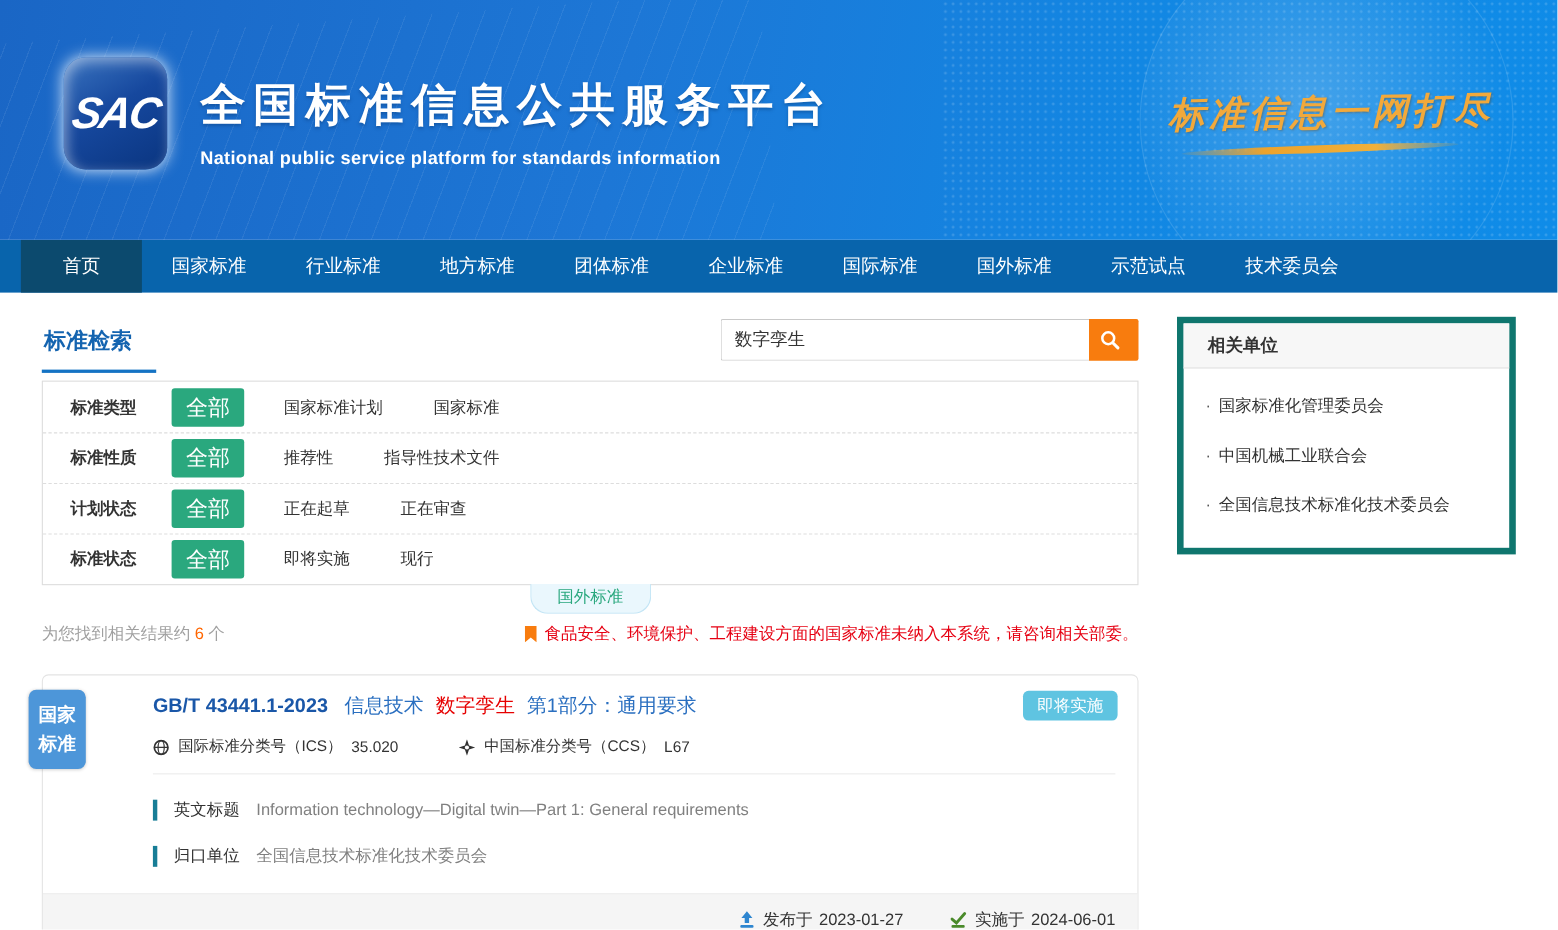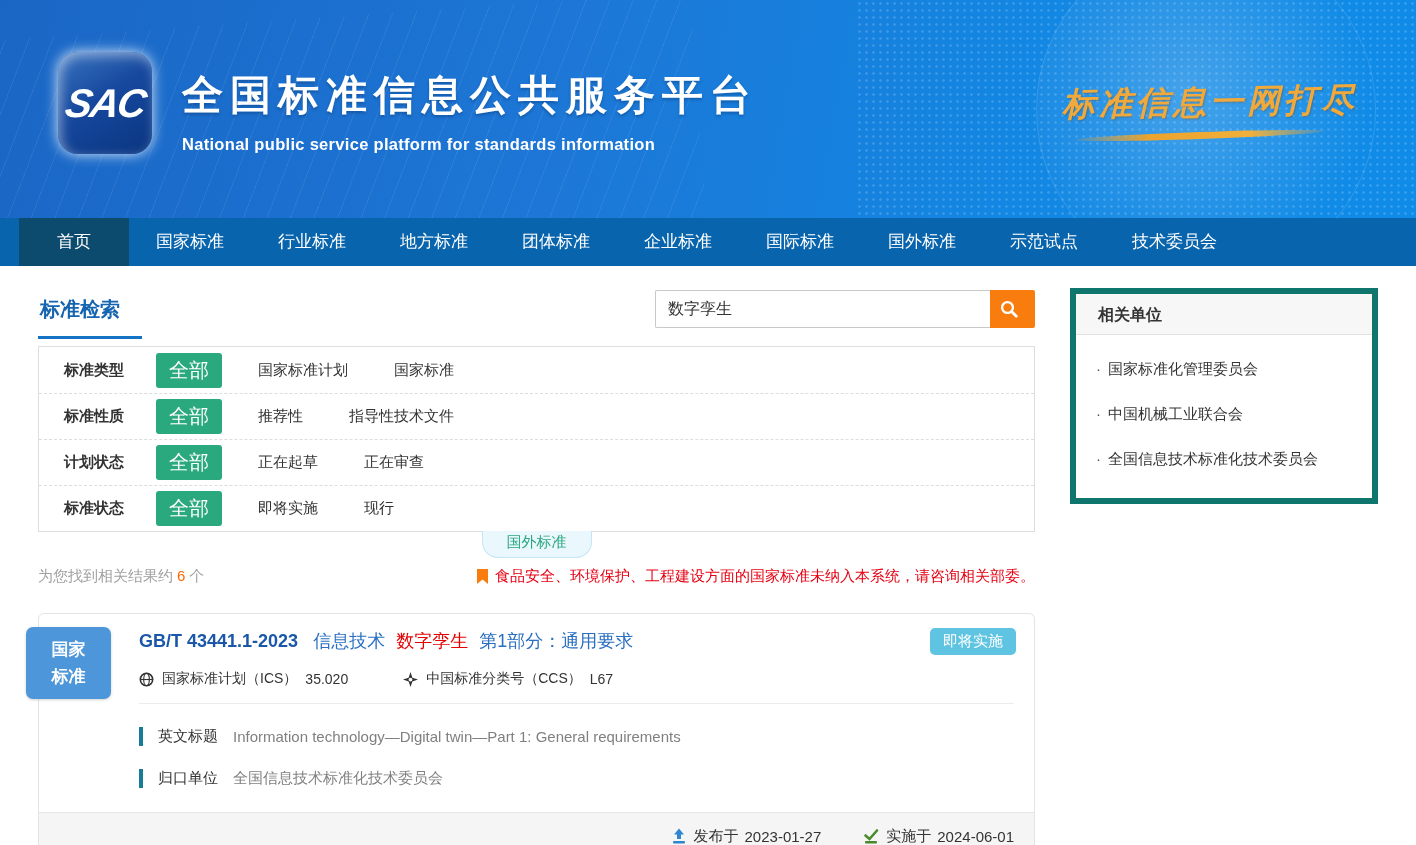--- a/index.html
+++ b/index.html
@@ -74,21 +74,21 @@
   
   .results-meta { display:flex; justify-content:space-between; align-items:center; margin-top:8px; }
   .result-count { color:#a0a0a0; font-size:15px; }
   .result-count .count { color:#ff6600; margin:0 4px; }
   .notice { display:flex; align-items:center; color:#e60012; font-size:15px; }
   .bookmark-icon { width:11px; height:15px; background:#f87c0e; margin-right:7px; flex:none;
     clip-path:polygon(0 0,100% 0,100% 100%,50% 70%,0 100%); }
 
   
   .result-card { position:relative; border:1px solid #e4e4e4; border-radius:6px; margin-top:27px; background:#fff; }
-  .card-badge { position:absolute; left:-13px; top:13px; width:85px; height:72px; background:#4d96d9;
+  .card-badge { position:absolute; left:-13px; top:13px; width:52px; height:72px; background:#4d96d9;
     border-radius:7px; color:#fff; font-size:17px; font-weight:bold; line-height:1.6;
     display:flex; flex-direction:column; align-items:center; justify-content:center;
     box-shadow:0 1px 3px rgba(0,0,0,.18); }
   .card-body { padding:16px 20px 0 100px; }
   .card-title { font-size:18px; line-height:1.3; padding-right:120px; }
   .card-code { color:#1a57a8; font-weight:bold; margin-right:10px; cursor:pointer; }
   .title-pre, .title-post { color:#2a6fc0; cursor:pointer; }
   .title-highlight { color:#e60000; margin:0 6px; cursor:pointer; }
   .status-badge { position:absolute; right:18px; top:14px; background:#5fc4e1; color:#fff;
     font-size:15px; padding:4px 13px; border-radius:5px; }
@@ -226,21 +226,21 @@
 
         <div class="card-meta">
           <div class="meta-item">
             <span class="meta-icon">
               <svg width="15" height="15" viewBox="0 0 16 16">
                 <circle cx="8" cy="8" r="6.6" fill="none" stroke="#333" stroke-width="1.7"></circle>
                 <ellipse cx="8" cy="8" rx="3" ry="6.6" fill="none" stroke="#333" stroke-width="1.2"></ellipse>
                 <line x1="1.4" y1="8" x2="14.6" y2="8" stroke="#333" stroke-width="1.2"></line>
               </svg>
             </span>
-            <span class="meta-label">国家标准计划（ICS）</span>
+            <span class="meta-label">国际标准分类号（ICS）</span>
             <span class="meta-value">35.020</span>
           </div>
           <div class="meta-item">
             <span class="meta-icon">
               <svg width="15" height="15" viewBox="0 0 16 16">
                 <path d="M8 0 L10 6 L16 8 L10 10 L8 16 L6 10 L0 8 L6 6 Z" fill="#333"></path>
                 <circle cx="8" cy="8" r="2" fill="#fff"></circle>
               </svg>
             </span>
             <span class="meta-label">中国标准分类号（CCS）</span>

